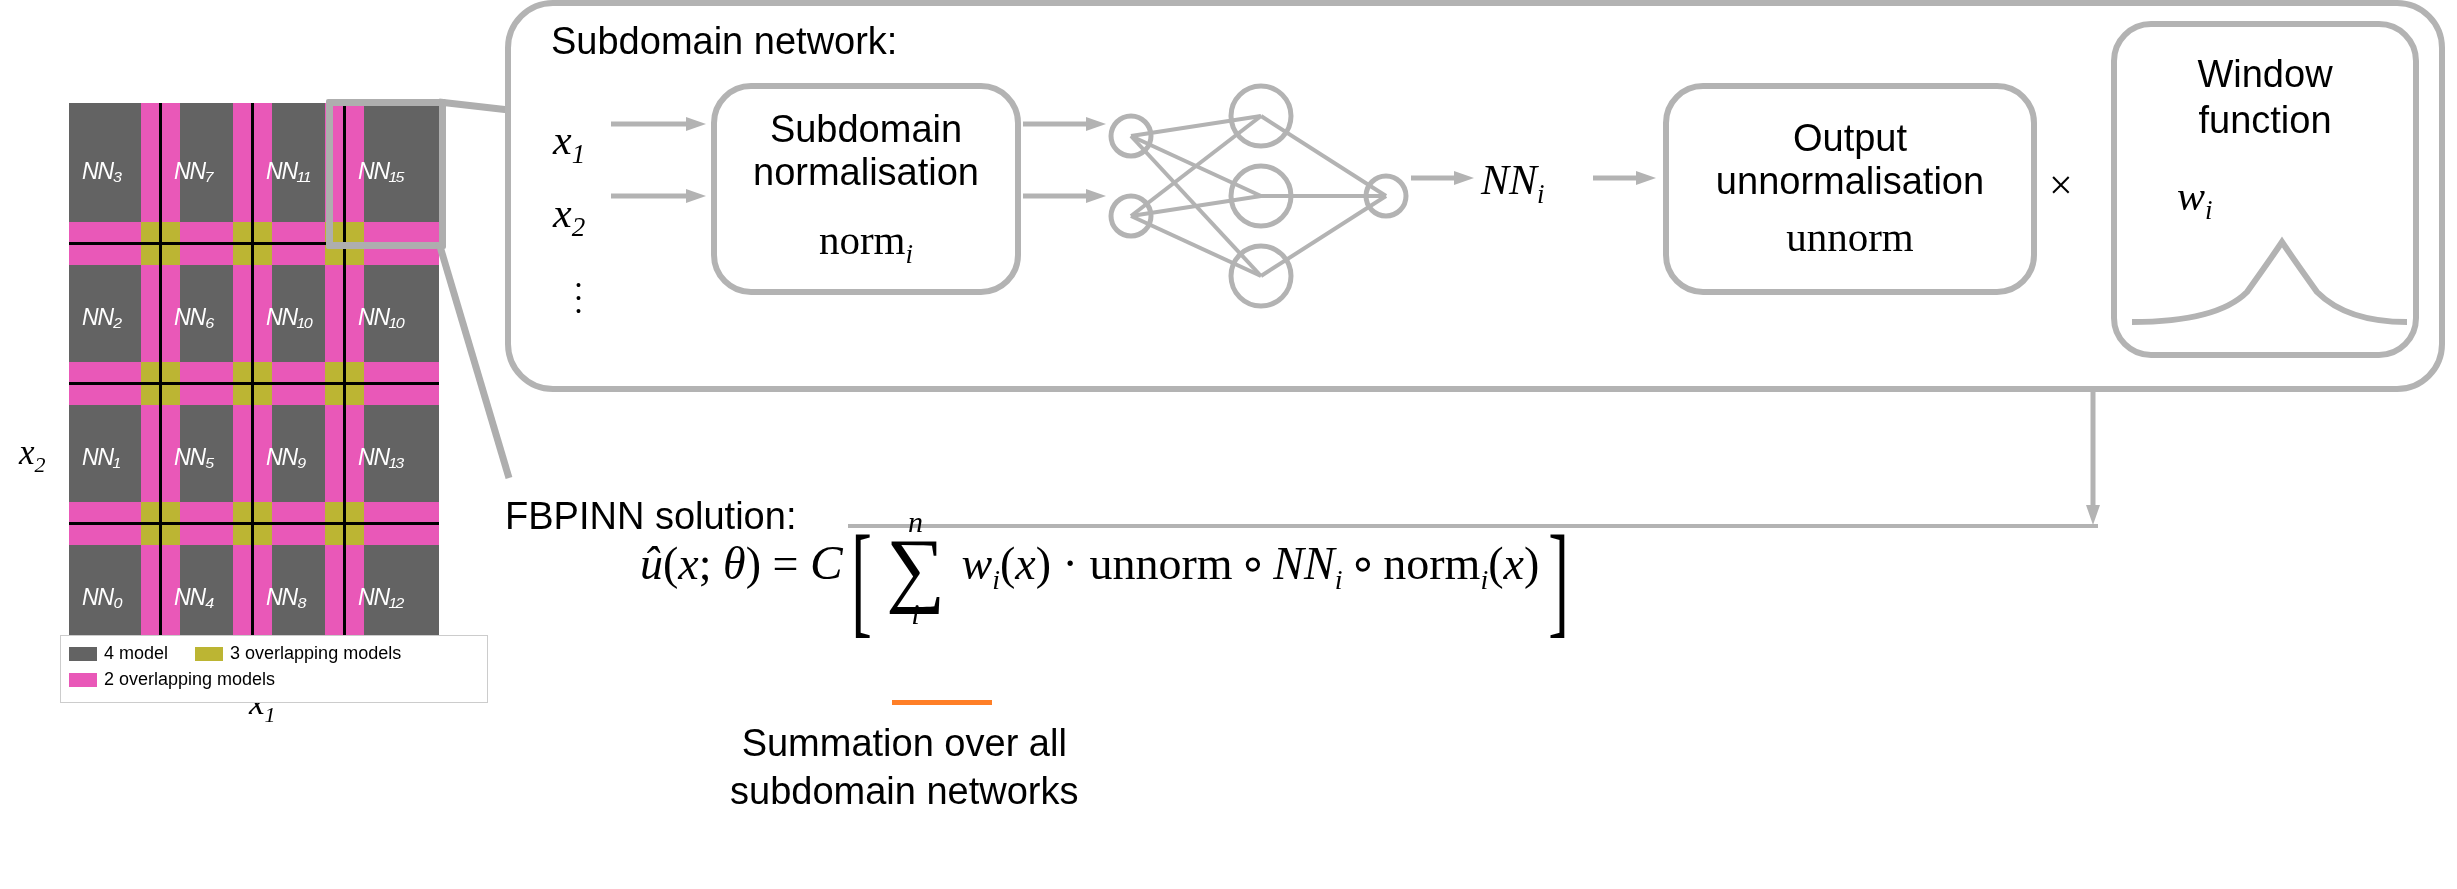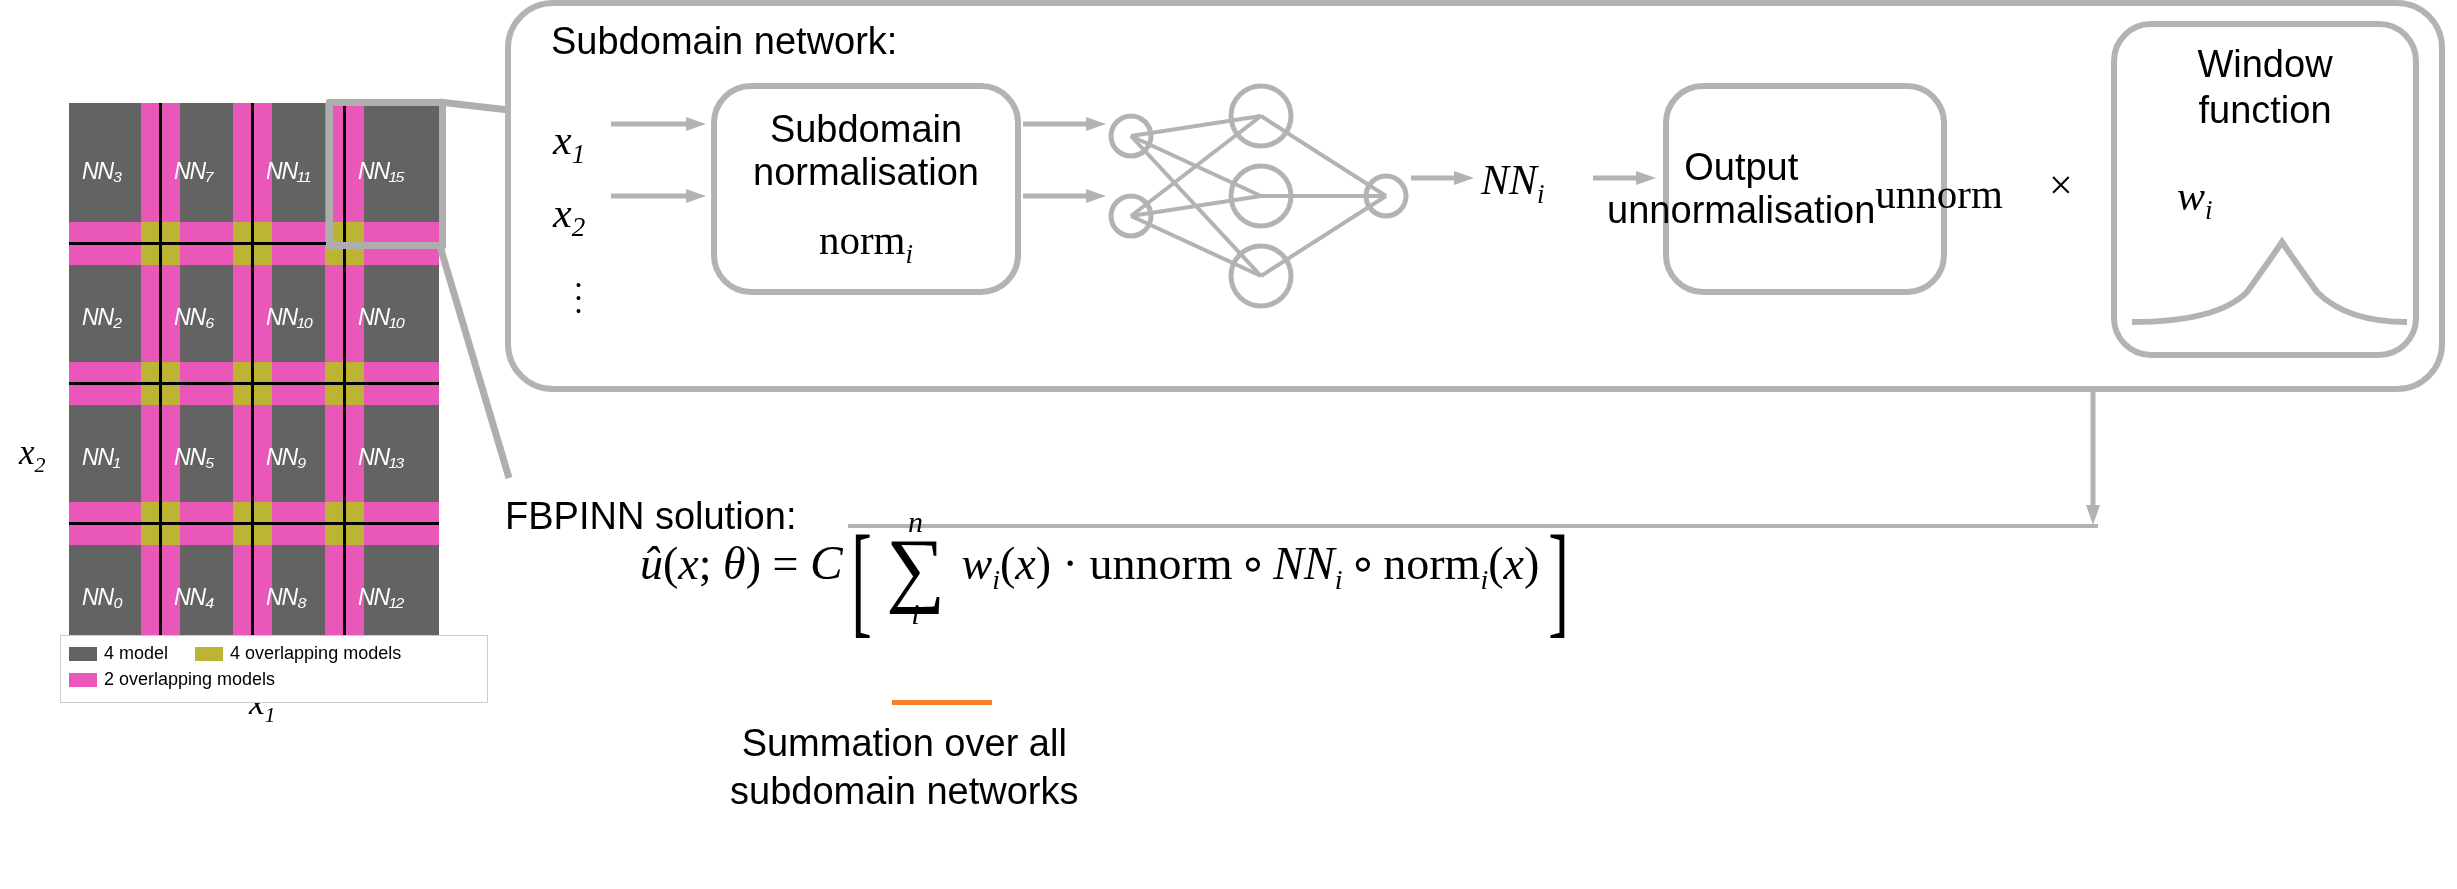--- a/index.html
+++ b/index.html
@@ -43,28 +43,28 @@
   .box-norm .line2 { font-family: 'Times New Roman', serif; font-size: 41px; margin-top: 22px; }
   .box-norm .line2 sub { font-size: 27px; font-style: italic; }
   
   .nn-svg { position: absolute; left: 570px; top: 75px; }
   .nn-node { fill: none; stroke: #b3b3b3; stroke-width: 5; }
   .nn-edge { stroke: #b3b3b3; stroke-width: 4; }
   
   .nn-label { position: absolute; left: 970px; top: 150px; font-family: 'Times New Roman', serif; font-size: 42px; font-style: italic; }
   .nn-label sub { font-size: 27px; }
   
-  .box-unnorm { position: absolute; left: 1152px; top: 77px; width: 284px; height: 212px; border: 6px solid #b3b3b3; border-radius: 40px; display: flex; flex-direction: row; align-items: center; justify-content: center; }
+  .box-unnorm { position: absolute; left: 1152px; top: 77px; width: 374px; height: 212px; border: 6px solid #b3b3b3; border-radius: 40px; display: flex; flex-direction: column; align-items: center; justify-content: center; }
   .box-unnorm .line1 { font-family: Arial, sans-serif; font-size: 38px; text-align: center; }
   .box-unnorm .line2 { font-family: Liberation Serif, serif; font-size: 41px; margin-top: 10px; }
   
   .mul-sign { position: absolute; left: 1538px; top: 155px; font-size: 42px; font-family: 'Times New Roman', serif; }
   
   .box-window { position: absolute; left: 1600px; top: 15px; width: 308px; height: 337px; border: 6px solid #b3b3b3; border-radius: 40px; }
-  .box-window .wtitle { font-family: Arial, sans-serif; font-size: 38px; text-align: center; margin-top: 15px; line-height: 1.2; }
+  .box-window .wtitle { font-family: Arial, sans-serif; font-size: 38px; text-align: center; margin-top: 25px; line-height: 1.2; }
   .box-window .wi { position: absolute; left: 60px; top: 145px; font-family: 'Times New Roman', serif; font-size: 42px; font-style: italic; }
   .box-window .wi sub { font-size: 27px; }
   
   .connector-line { stroke: #aeaeae; stroke-width: 7; fill: none; }
   
   
   .fbpinn-label { position: absolute; left: 505px; top: 495px; font-family: Arial, sans-serif; font-size: 38px; }
   .formula { position: absolute; left: 640px; top: 507px; font-family: 'Times New Roman', serif; font-size: 46px; white-space: nowrap; }
   .formula sub { font-size: 28px; font-style: italic; vertical-align: sub; }
   .big-bracket { display: inline-block; font-size: 124px; line-height: 0; vertical-align: -42px; font-weight: 200; transform: scaleX(0.5); margin: 0 -13px; }
@@ -141,21 +141,21 @@
   </svg>
 </div>
 
 <div class="legend-box">
   <span class="legend-item">
       <span class="legend-swatch" style="background:#636363;"></span>
       <span>4 model</span>
     </span>
   <span class="legend-item">
       <span class="legend-swatch" style="background:#bcb533;"></span>
-      <span>4 overlapping models</span>
+      <span>3 overlapping models</span>
     </span><br>
   <span class="legend-item">
       <span class="legend-swatch" style="background:#e958b8;"></span>
       <span>2 overlapping models</span>
     </span>
 </div>
 
 <div class="right-panel">
   <div class="sub-container">
     <div class="sub-header">Subdomain network:</div>

